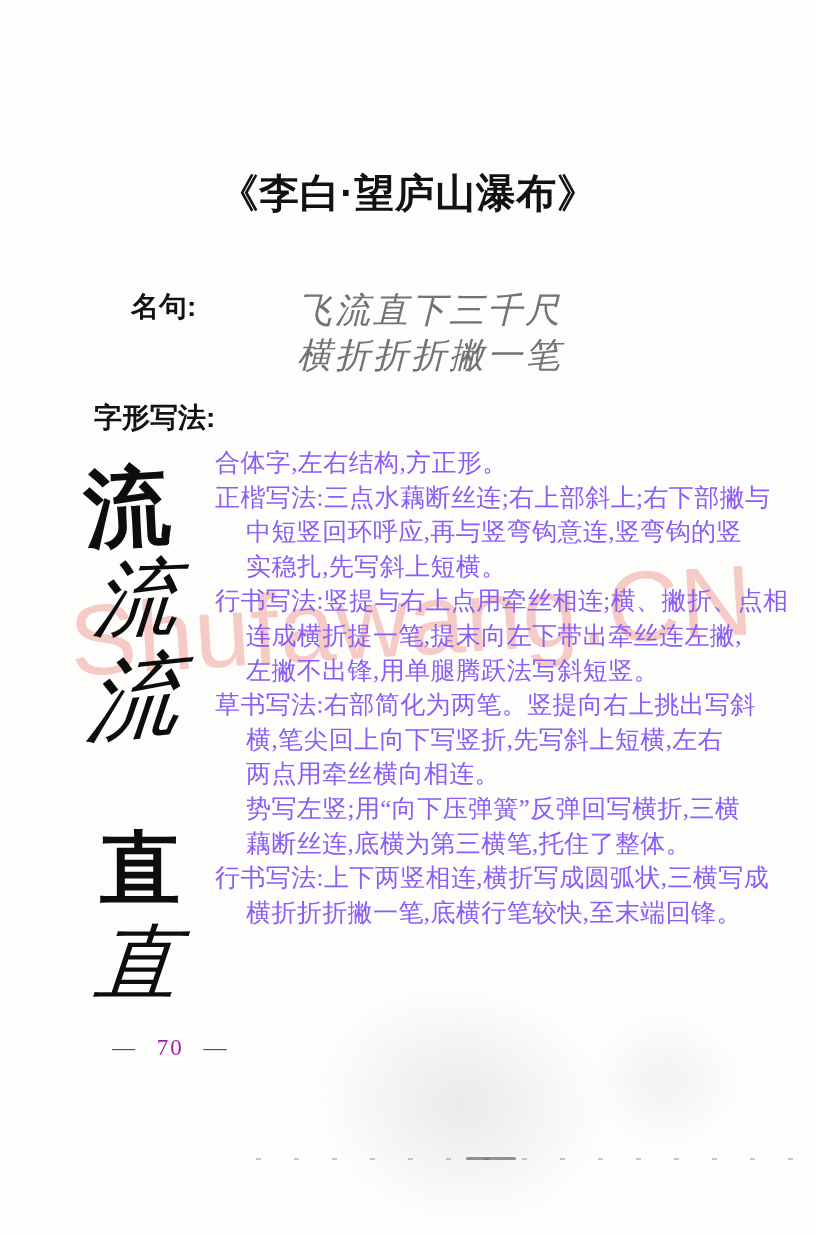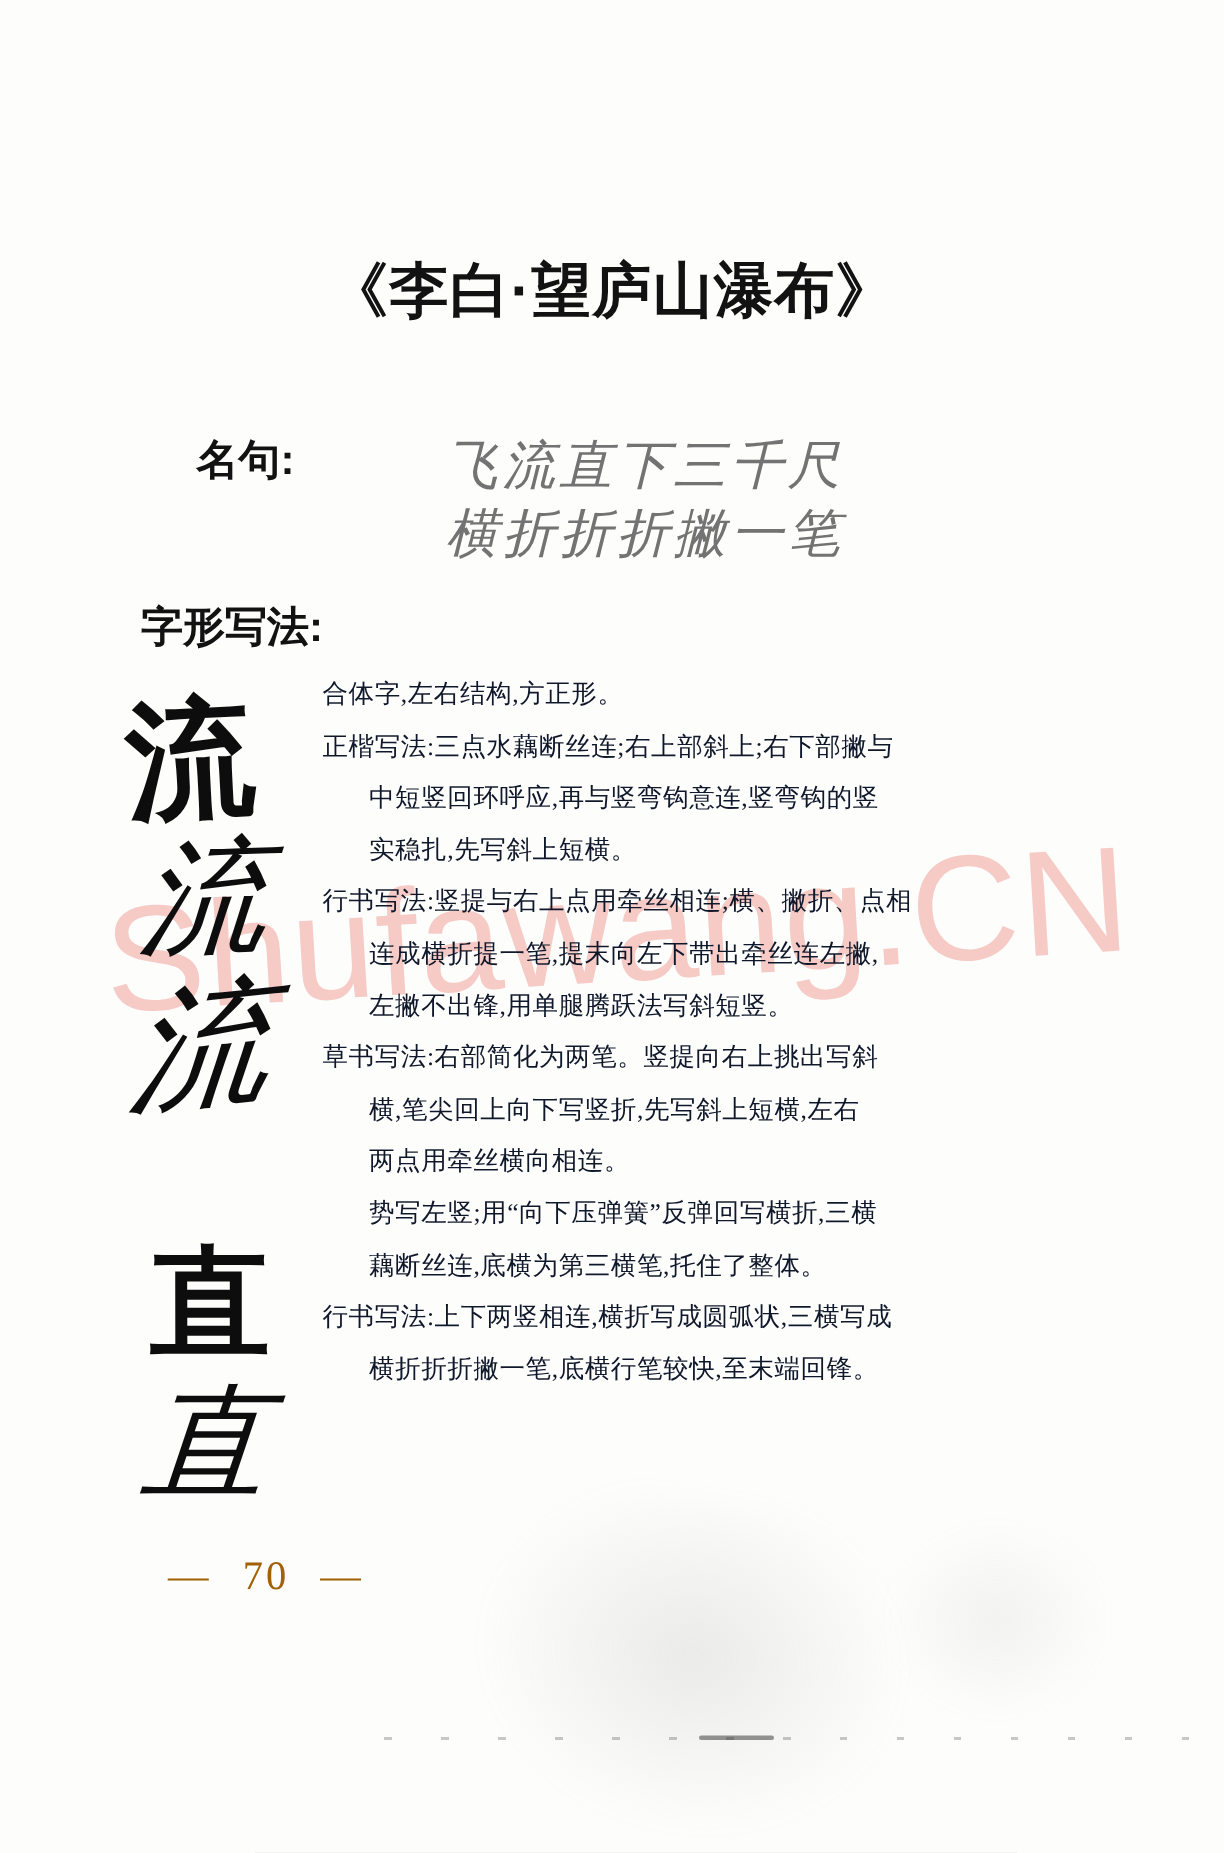--- a/index.html
+++ b/index.html
@@ -42,40 +42,40 @@
   .famous-label { left:94px; top:288px;margin-left:37px; }
   .section-heading { left:94px; top:399px; }
 
   .poem {
     left:297px; top:288px;
     font-size:35px; font-style:italic;
     letter-spacing:3px; color:#737373;
   }
   .poem-line { height:45px; line-height:45px; white-space:nowrap; }
 
-  .body-text { left:0; top:446px; width:780px; font-size:17px; color:#0f172a; }
+  .body-text { left:0; top:446px; width:780px; font-size:25px; color:#8b5cf6; }
   .bline { height:34.6px; line-height:34.6px; margin-left:215px; white-space:nowrap; letter-spacing:0.4px; }
   .bline.ind { margin-left:246px; }
   .bline.gap { margin-top:41px; }
 
   .callig {
     line-height:1; color:#0d0d0d;
     font-family:"DejaVu Serif","Liberation Serif",serif;
     user-select:none;
   }
   .callig.liu1 { left:84px;  top:464px; font-size:86px; font-weight:600; transform:rotate(-3deg); }
   .callig.liu2 { left:94px;  top:556px; font-size:84px; font-weight:500; font-style:italic; transform:skewX(-6deg) rotate(-2deg); }
   .callig.liu3 { left:88px;  top:652px; font-size:92px; font-weight:400; font-style:italic; transform:skewX(-11deg) rotate(-6deg); }
   .callig.zhi1 { left:100px; top:828px; font-size:80px; font-weight:600; }
   .callig.zhi2 { left:96px;  top:922px; font-size:82px; font-weight:500; font-style:italic; transform:skewX(-5deg); }
 
   .footer {
     left:112px; top:1035px;
-    font-size:27px; letter-spacing:2px; word-spacing:12px;
-    color:#a16207;
+    font-size:23px; letter-spacing:2px; word-spacing:12px;
+    color:#a21caf;
   }
 
   
   .bleed-a {
     left:305px; top:1000px; width:310px; height:230px;
     background:radial-gradient(ellipse at 50% 45%, rgba(170,170,167,0.22), rgba(170,170,167,0) 65%);
     filter:blur(7px); transform:rotate(10deg);
   }
   .bleed-b {
     left:590px; top:1015px; width:150px; height:130px;

